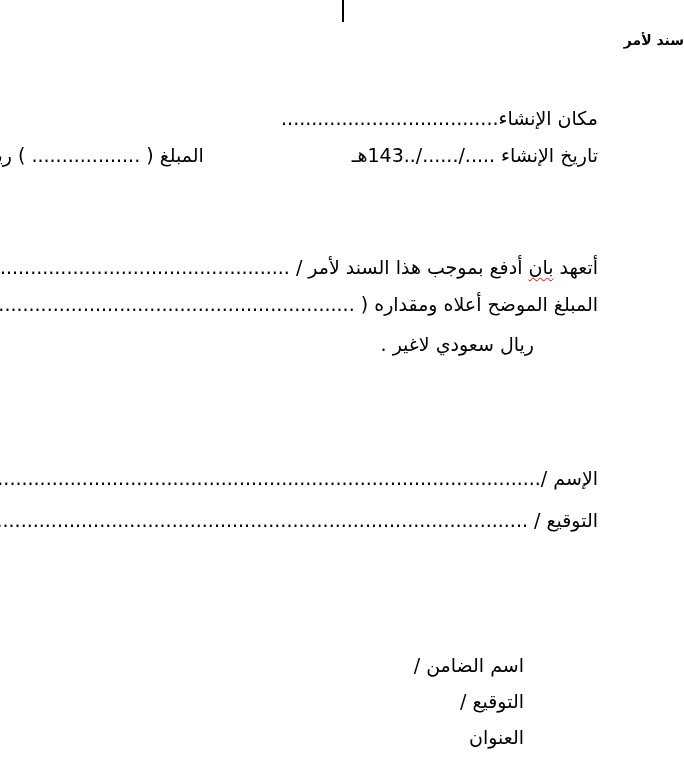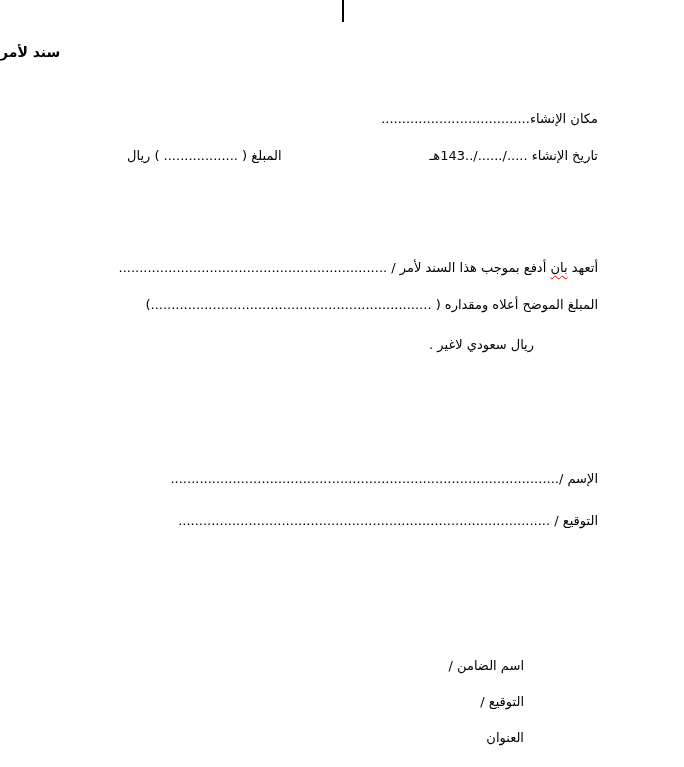--- a/index.html
+++ b/index.html
@@ -9,34 +9,33 @@
     width:684px;height:767px;
     background:#ffffff;
     overflow:hidden;
     font-family:"DejaVu Sans",sans-serif;
     color:#000000;
   }
   .line{
     position:absolute;
     direction:rtl;
     white-space:nowrap;
-    font-size:13px;
+    font-size:19px;
     line-height:19px;
     color:#000000;
     letter-spacing:0px;
   }
   .title-line{
     position:absolute;
     left:0;right:0;
-    text-align:left;
+    text-align:right;
     direction:rtl;
     font-weight:bold;
     font-size:14px;
     line-height:18px;
-    margin-top:12px;
   }
   .text-cursor{
     position:absolute;
     left:342px;top:0;
     width:2px;height:22px;
     background:#000000;
   }
   .tabgap{
     display:inline-block;
     width:148px;

